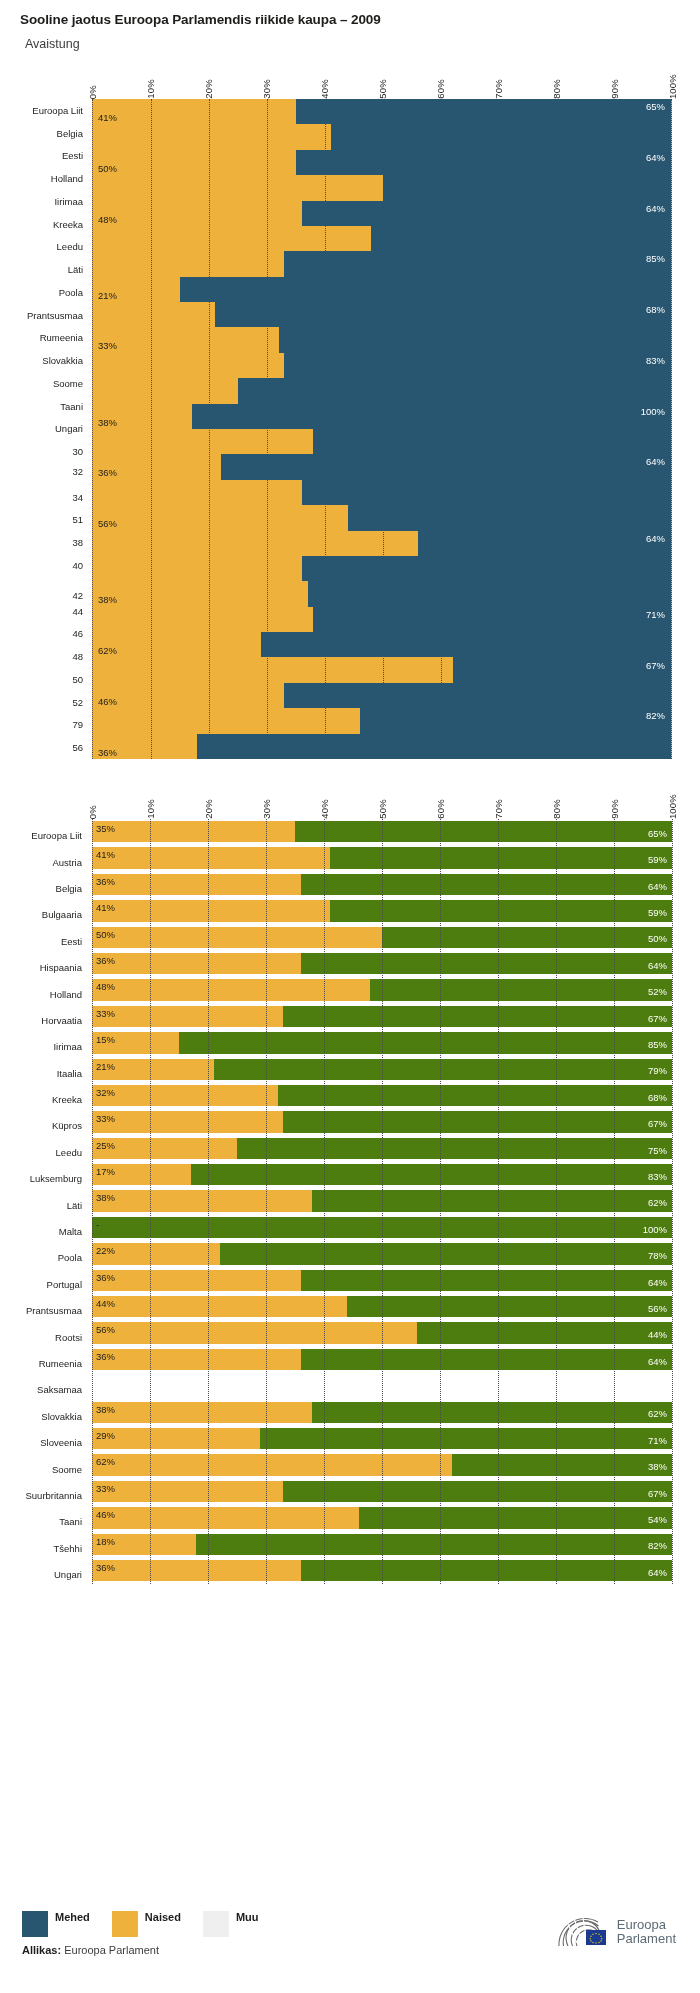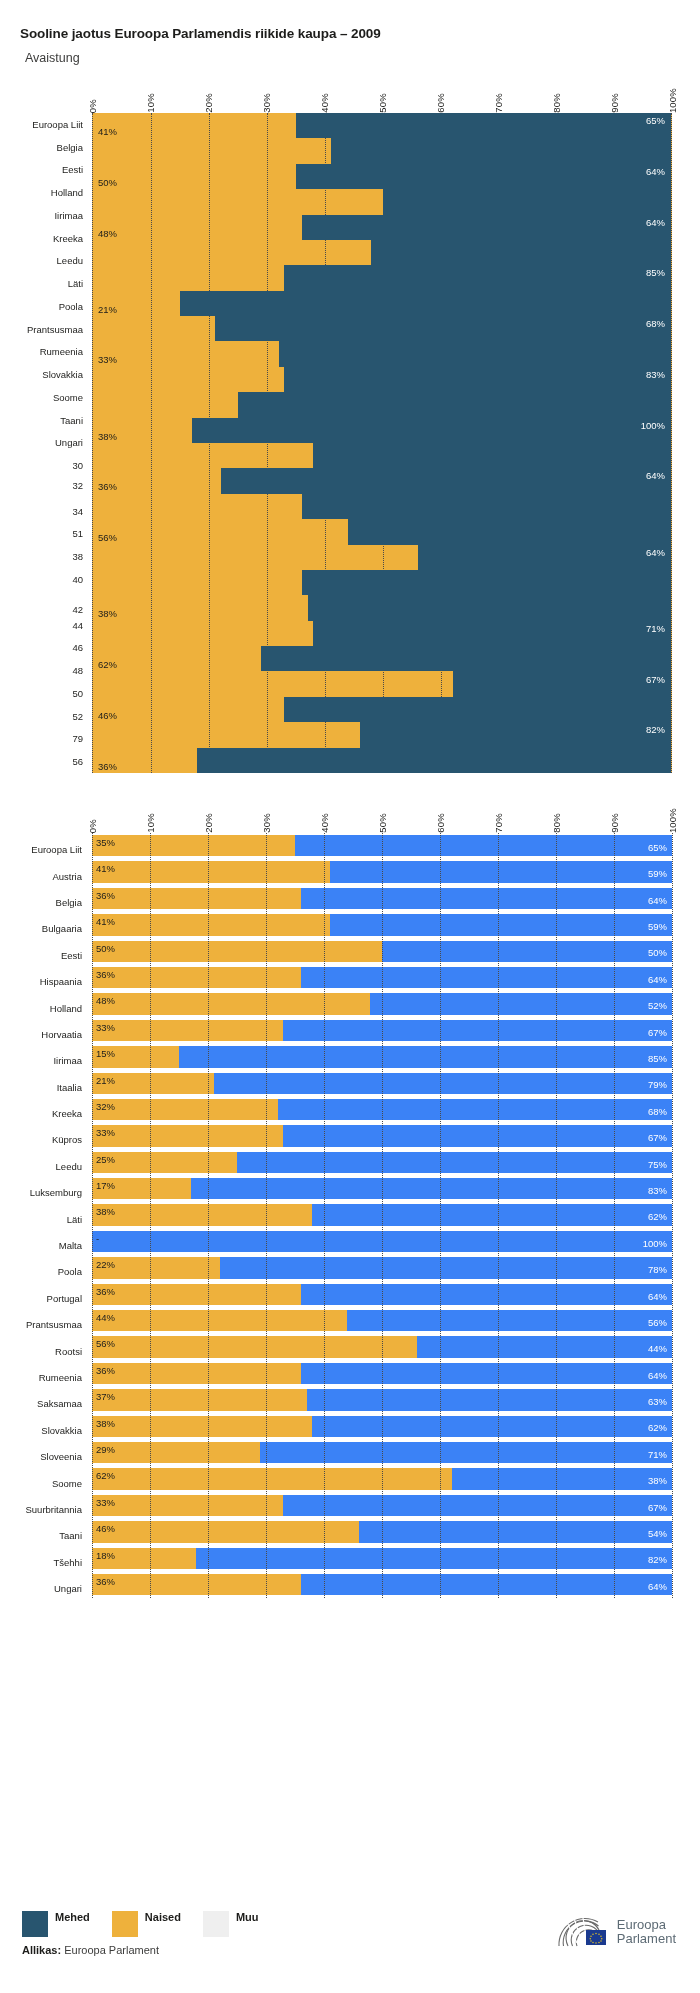--- a/index.html
+++ b/index.html
@@ -7,21 +7,21 @@
   body {
     width:700px; height:1993px;
     background:#ffffff;
     font-family:"Liberation Sans", sans-serif;
     color:#262626;
     overflow:hidden;
     position:relative;
   }
 
   
-  #header { padding:26px 0 0 20px; }
+  #header { padding:12px 0 0 20px; }
   #page-title {
     font-size:13.5px; font-weight:bold; letter-spacing:-0.1px;
     color:#1d1d1b; margin:0 0 10px 0;
   }
   #page-subtitle {
     font-size:12.5px; font-weight:normal; color:#3c3c3b;
     margin:0 0 0 5px;
   }
 
   
@@ -67,21 +67,21 @@
 
   
   #chart2 { margin-top:18px; }
   #chart2 .plot-body {
     position:relative;
     margin-left:92px; margin-right:28px;
   }
   #chart2 .c2row { position:relative; height:26.4px; }
   #chart2 .c2bar {
     position:absolute; left:0; right:0; top:2px; bottom:3px;
-    background:#3b82f6;
+    background:#4d7c0f;
   }
   #chart2 .c2fem { position:absolute; left:0; top:0; bottom:0; background:#eeb13c; }
   #chart2 .c2lab {
     position:absolute; right:100%; padding-right:10px;
     font-size:9.5px; color:#1d1d1b; white-space:nowrap;
     top:50%; transform:translateY(-10%);
     line-height:1;
   }
   #chart2 .c2vl { position:absolute; left:4px; top:3px; font-size:9.5px; color:#1d1d1b; line-height:1; }
   #chart2 .c2vr { position:absolute; right:5px; bottom:4px; font-size:9.5px; color:#ffffff; line-height:1; }
@@ -396,25 +396,20 @@
       <div class="c2row">
         <div class="c2lab">Rumeenia</div>
         <div class="c2bar">
           <div class="c2fem" style="width: 36%;"></div>
           <div class="c2vl">36%</div>
           <div class="c2vr">64%</div>
         </div>
       </div>
       <div class="c2row">
         <div class="c2lab">Saksamaa</div>
-        <div class="c2bar">
-          <div class="c2fem" style="width: 37%;"></div>
-          <div class="c2vl">37%</div>
-          <div class="c2vr">63%</div>
-        </div>
       </div>
       <div class="c2row">
         <div class="c2lab">Slovakkia</div>
         <div class="c2bar">
           <div class="c2fem" style="width: 38%;"></div>
           <div class="c2vl">38%</div>
           <div class="c2vr">62%</div>
         </div>
       </div>
       <div class="c2row">

